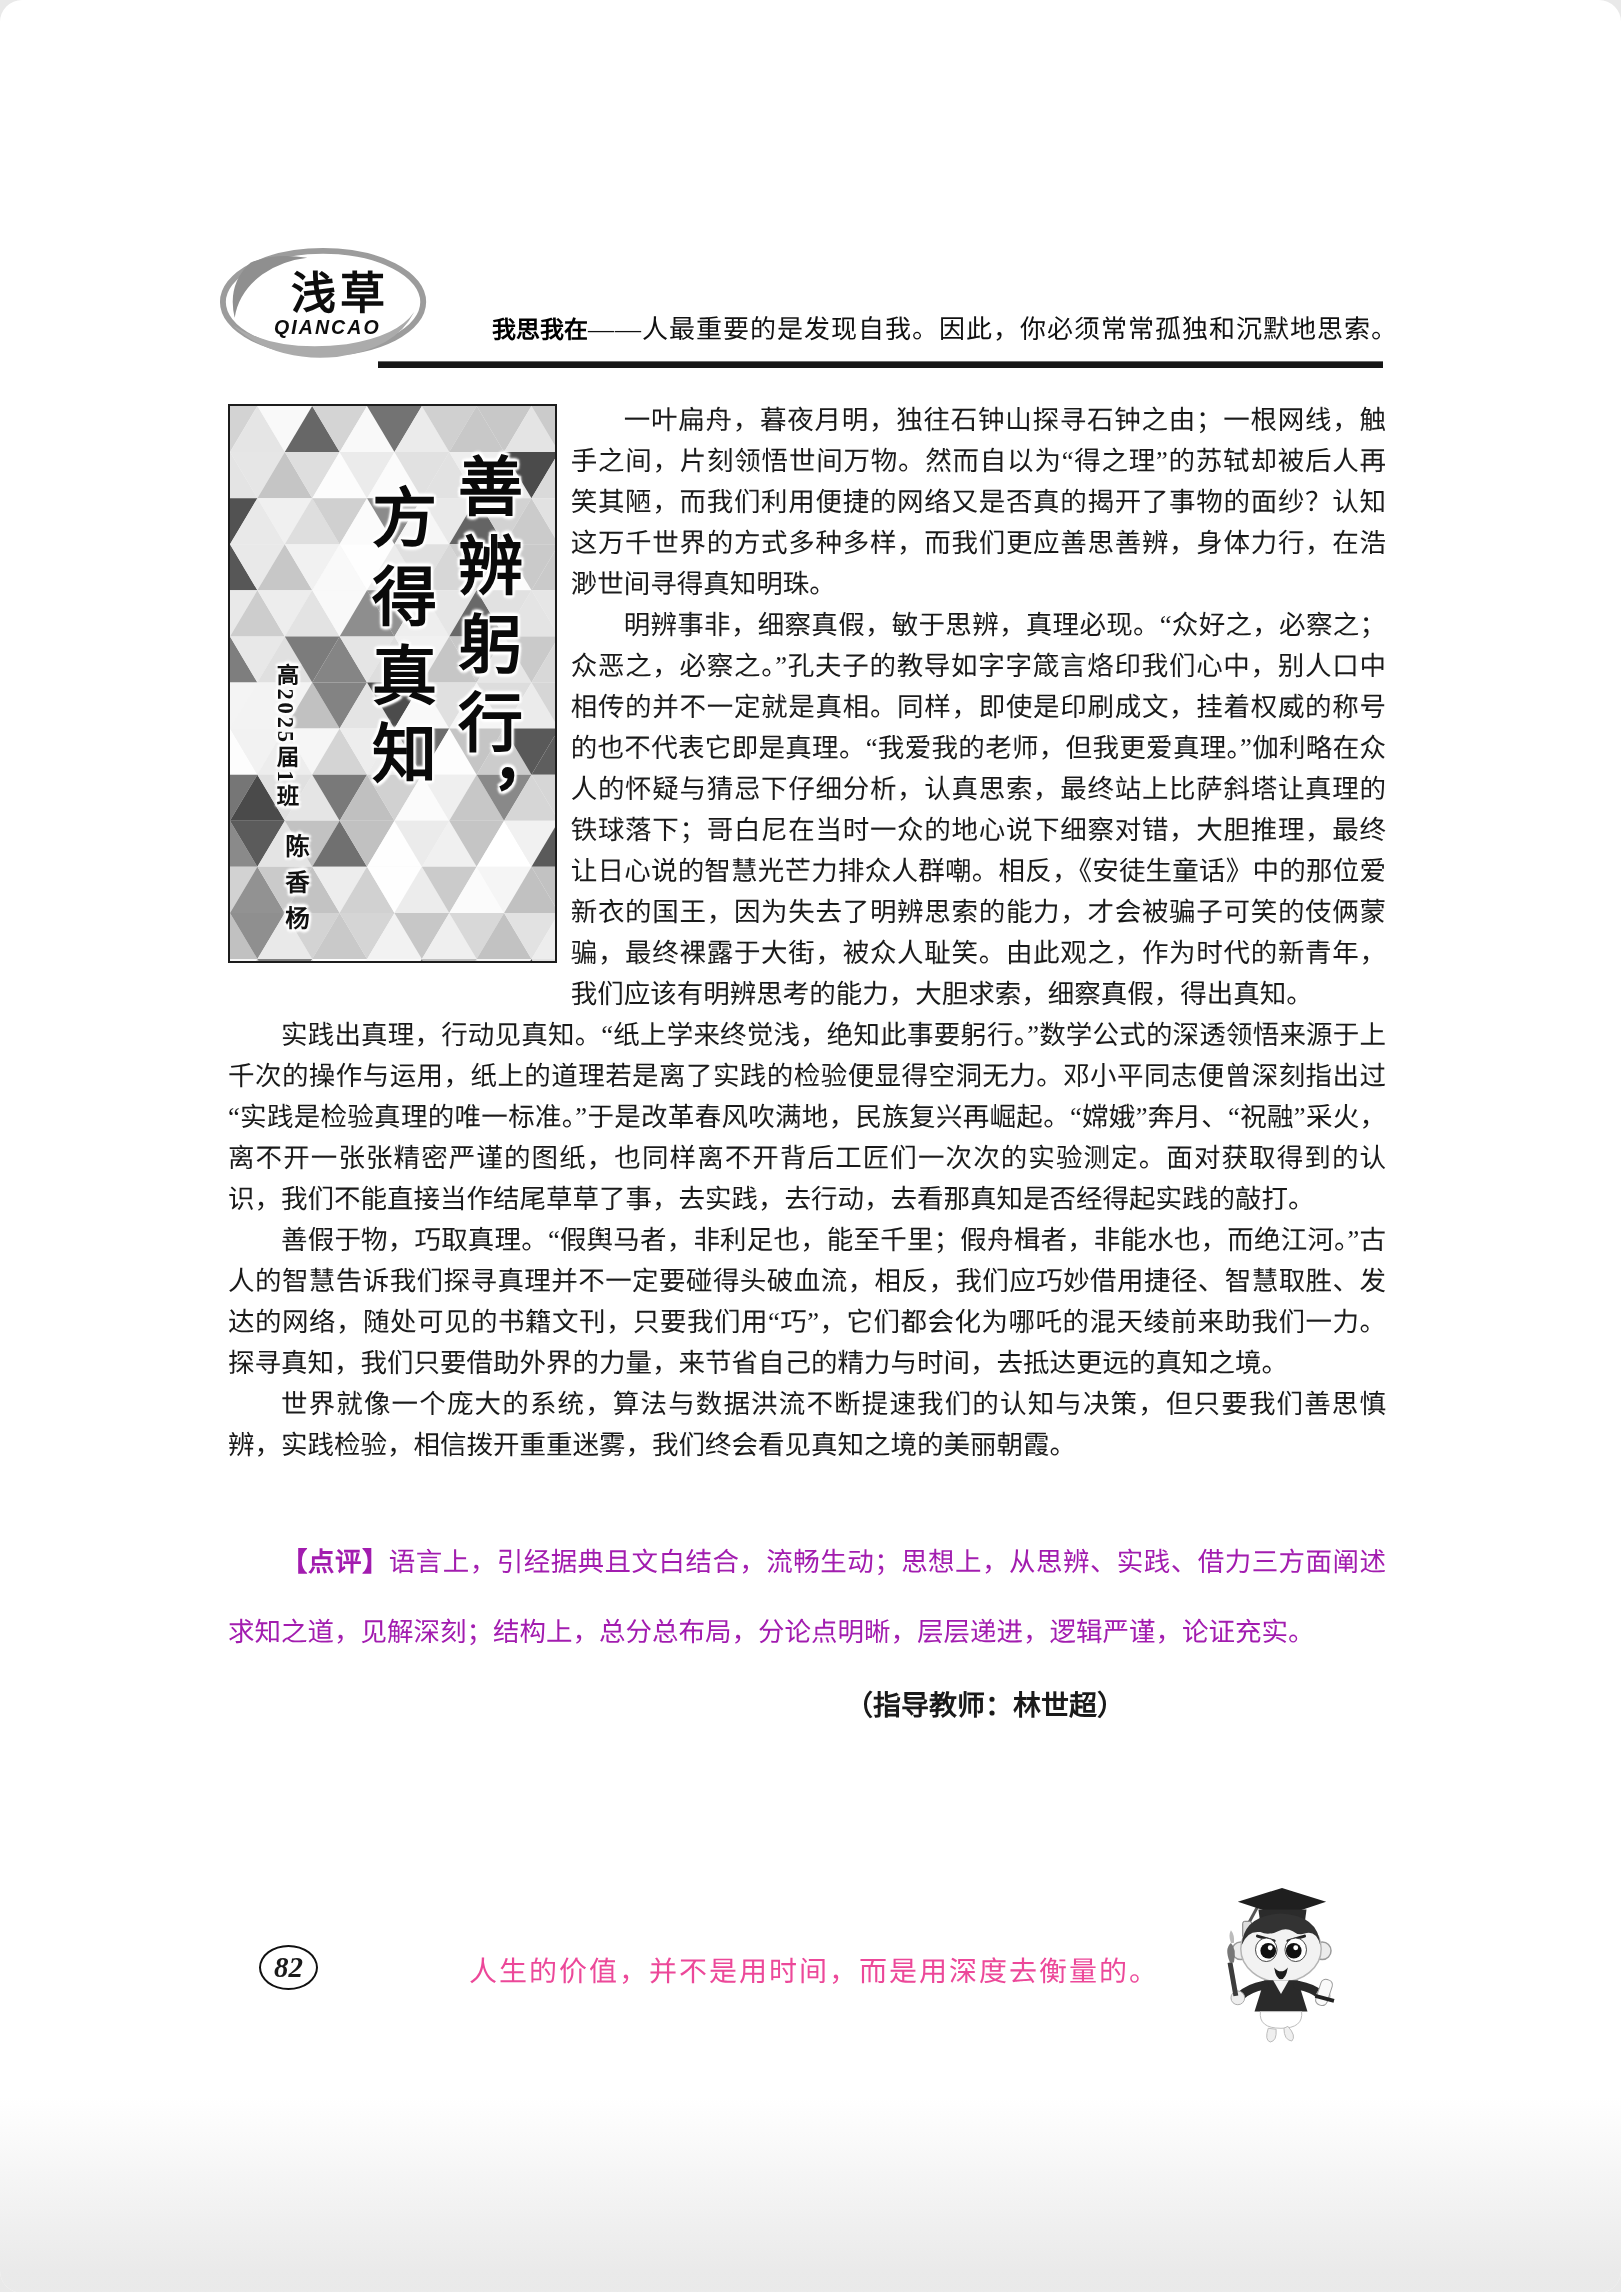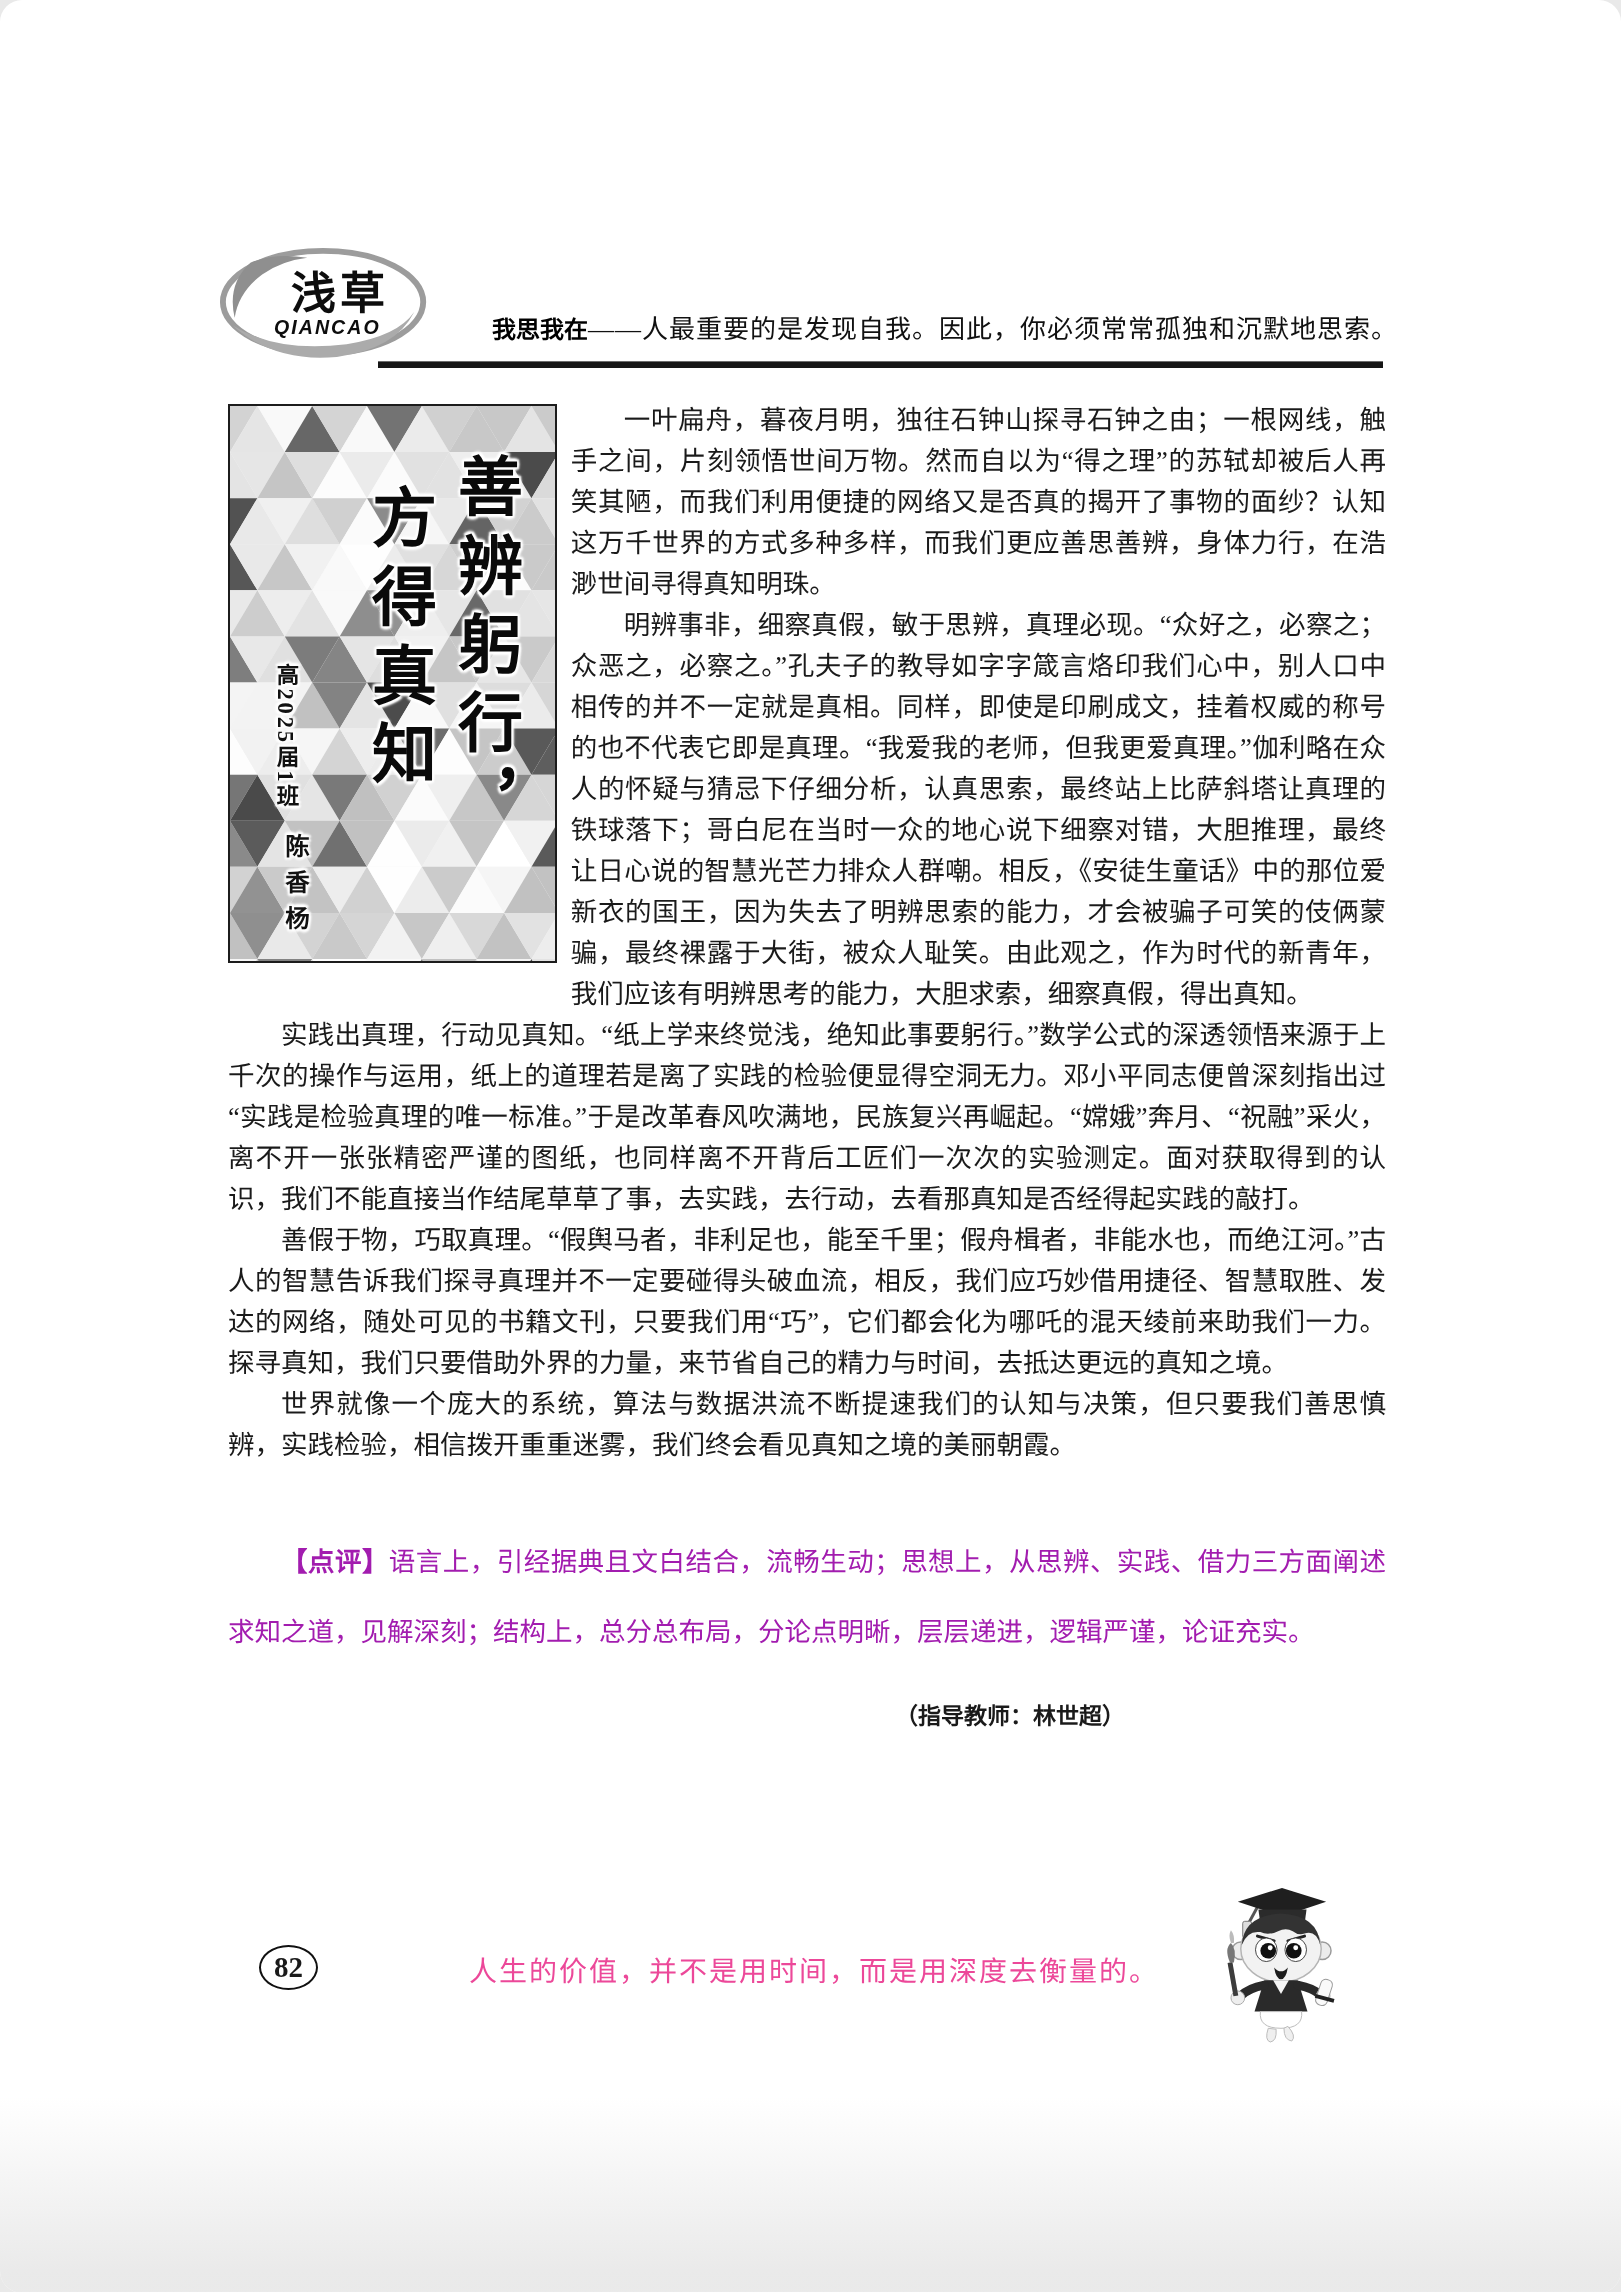--- a/index.html
+++ b/index.html
@@ -55,29 +55,29 @@
     font-size:22.5px; letter-spacing:2.9px; color:#111; font-weight:600;
   }
   .author{
     position:absolute; left:45px; top:427px; writing-mode:vertical-rl;
     font-size:24.5px; letter-spacing:11.8px; color:#111; font-weight:600;
   }
   
   .comment{margin-top:61px; font-size:26.5px; line-height:70px; text-indent:2em; color:#a21caf;}
   .comment-label{font-weight:900; font-family:"Liberation Sans","DejaVu Sans",sans-serif;}
   .teacher{
-    margin-top:29px; text-align:right; padding-right:261px;
-    font-family:"Liberation Sans","DejaVu Sans",sans-serif; font-weight:700; font-size:23px;
+    margin-top:18px; text-align:right; padding-right:261px;
+    font-family:"Liberation Sans","DejaVu Sans",sans-serif; font-weight:700; font-size:28px;
   }
   
   .page-num{
     position:absolute; left:259px; top:1945px; width:59px; height:45px;
     border:2.9px solid #111; border-radius:50%;
     display:flex; align-items:center; justify-content:center;
-    font-size:29px; font-weight:600; box-sizing:border-box;
+    font-size:29px; font-weight:600; box-sizing:border-box;font-style:italic;
   }
   .foot-quote{
     position:absolute; left:469px; top:1949px; font-size:28px; letter-spacing:2px; color:#ec4899;
     font-family:Liberation Serif, serif;
   }
   .mascot{position:absolute; left:1221px; top:1886px; width:120px; height:157px;}
   .scan-shade{
     position:absolute; left:0; right:0; bottom:0; height:196px; pointer-events:none;
     background:linear-gradient(180deg, rgba(235,235,235,0) 0%, rgba(230,230,230,0.85) 90%);
   }

